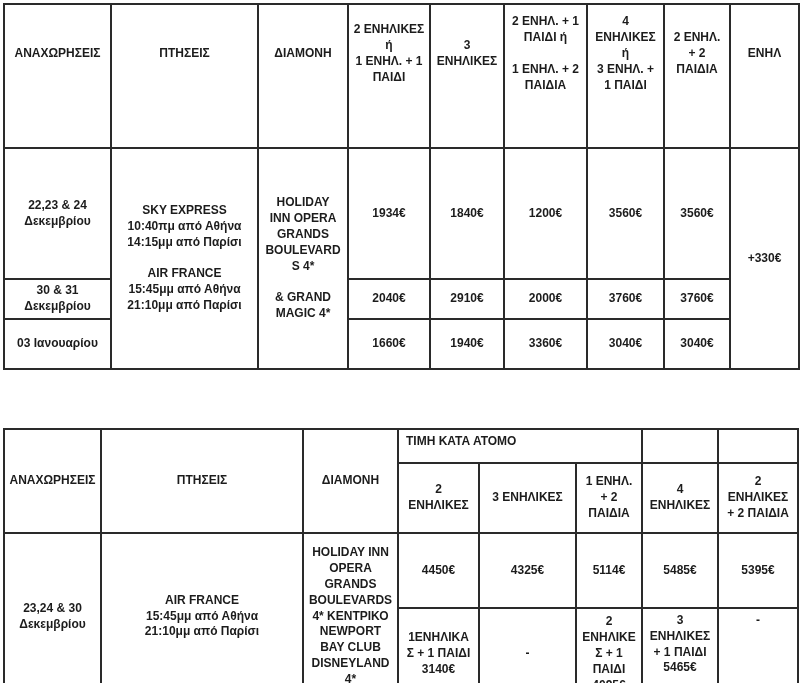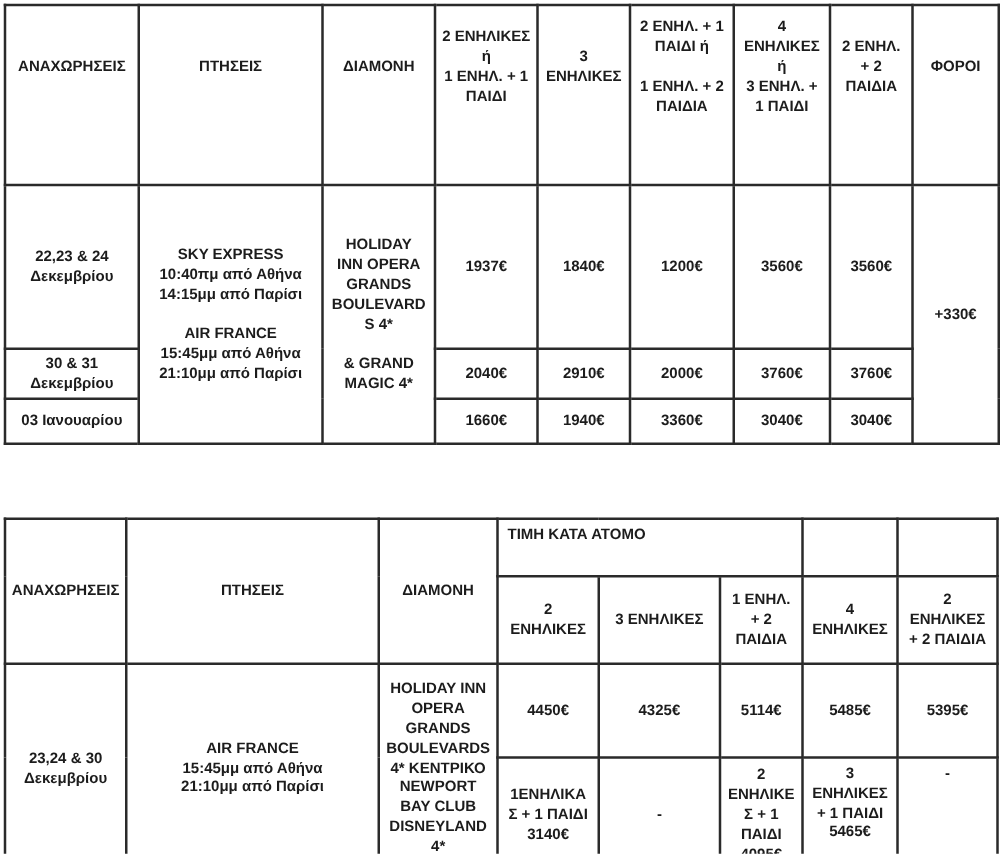--- a/index.html
+++ b/index.html
@@ -31,22 +31,22 @@
   .t1 { margin-top: 3px; width: 795px; }
   .t2 { margin-top: 58px; width: 794px; }
   
   .t1 thead th { vertical-align: top; padding: 0; height: 144px; }
   .t1 .hwrap {
     height: 98px; width: 100%;
     display: flex; align-items: center; justify-content: center;
   }
   .t1 .row-a td { height: 131px; }
   .t1 .row-b td { height: 40px; }
-  .t1 .row-c td { height: 36px; }
-  .t2 .row-group th { height: 46px; margin-top: 11px; }
+  .t1 .row-c td { height: 50px; }
+  .t2 .row-group th { height: 34px; margin-top: 11px; }
   .t2 .row-sub th { height: 70px; }
   .t2 .row-a td { height: 75px; }
   .t2 .row-b td { height: 92px; }
   .group-label-cell {
     text-align: left;
     vertical-align: top;
     padding: 4px 2px 2px 7px;
   }
   .vtop { vertical-align: top; padding-top: 4px; }
 </style>
@@ -118,21 +118,21 @@
           </th>
         <th>
             <div class="hwrap">
               <span class="cell-text">2 ΕΝΗΛ.
 + 2
 ΠΑΙΔΙΑ</span>
             </div>
           </th>
         <th>
             <div class="hwrap">
-              <span class="cell-text">ΦΟΡΟΙ</span>
+              <span class="cell-text">ΕΝΗΛ</span>
             </div>
           </th>
       </tr>
     </thead>
     <tbody>
       <tr class="row-a">
         <td><span class="cell-text">22,23 &amp; 24
 Δεκεμβρίου</span></td>
         <td rowspan="3"><span class="cell-text">SKY EXPRESS
 10:40πμ από Αθήνα
@@ -142,21 +142,21 @@
 15:45μμ από Αθήνα
 21:10μμ  από Παρίσι</span></td>
         <td rowspan="3"><span class="cell-text">HOLIDAY
 INN OPERA
 GRANDS
 BOULEVARD
 S 4*
 
 &amp; GRAND
 MAGIC 4*</span></td>
-        <td><span class="cell-text">1937€</span></td>
+        <td><span class="cell-text">1934€</span></td>
         <td><span class="cell-text">1840€</span></td>
         <td><span class="cell-text">1200€</span></td>
         <td><span class="cell-text">3560€</span></td>
         <td><span class="cell-text">3560€</span></td>
         <td rowspan="3"><span class="cell-text">+330€</span></td>
       </tr>
       <tr class="row-b">
         <td><span class="cell-text">30 &amp; 31
 Δεκεμβρίου</span></td>
         <td><span class="cell-text">2040€</span></td>

